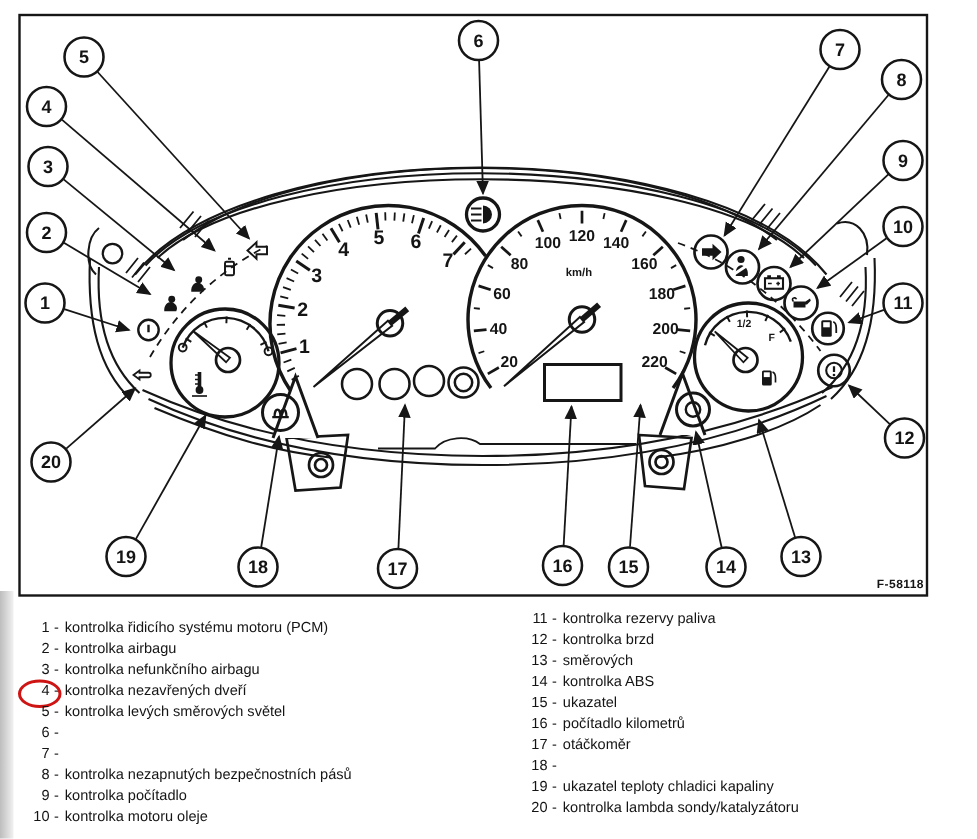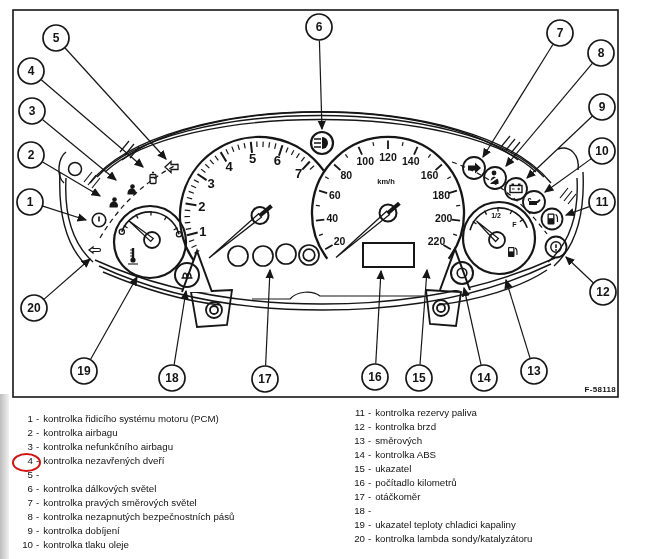--- a/index.html
+++ b/index.html
@@ -426,45 +426,44 @@
     <span class="ltxt">kontrolka nefunkčního airbagu</span>
   </div>
     <div class="lrow">
     <span class="lnum circled">4</span>
     <span class="ldash">-</span>
     <span class="ltxt">kontrolka nezavřených dveří</span>
   </div>
     <div class="lrow">
     <span class="lnum">5</span>
     <span class="ldash">-</span>
+    <span class="ltxt">kontrolka levých směrových světel</span>
   </div>
     <div class="lrow">
     <span class="lnum">6</span>
     <span class="ldash">-</span>
-    <span class="ltxt">kontrolka dálkových světel</span>
   </div>
     <div class="lrow">
     <span class="lnum">7</span>
     <span class="ldash">-</span>
-    <span class="ltxt">kontrolka pravých směrových světel</span>
   </div>
     <div class="lrow">
     <span class="lnum">8</span>
     <span class="ldash">-</span>
     <span class="ltxt">kontrolka nezapnutých bezpečnostních pásů</span>
   </div>
     <div class="lrow">
     <span class="lnum">9</span>
     <span class="ldash">-</span>
-    <span class="ltxt">kontrolka dobíjení</span>
+    <span class="ltxt">kontrolka počítadlo</span>
   </div>
     <div class="lrow">
     <span class="lnum">10</span>
     <span class="ldash">-</span>
-    <span class="ltxt">kontrolka tlaku oleje</span>
+    <span class="ltxt">kontrolka motoru oleje</span>
   </div>
   </div>
 <div class="legend-col right" style="left:348px;top:406px">
     <div class="lrow">
     <span class="lnum">11</span>
     <span class="ldash">-</span>
     <span class="ltxt">kontrolka rezervy paliva</span>
   </div>
     <div class="lrow">
     <span class="lnum">12</span>

